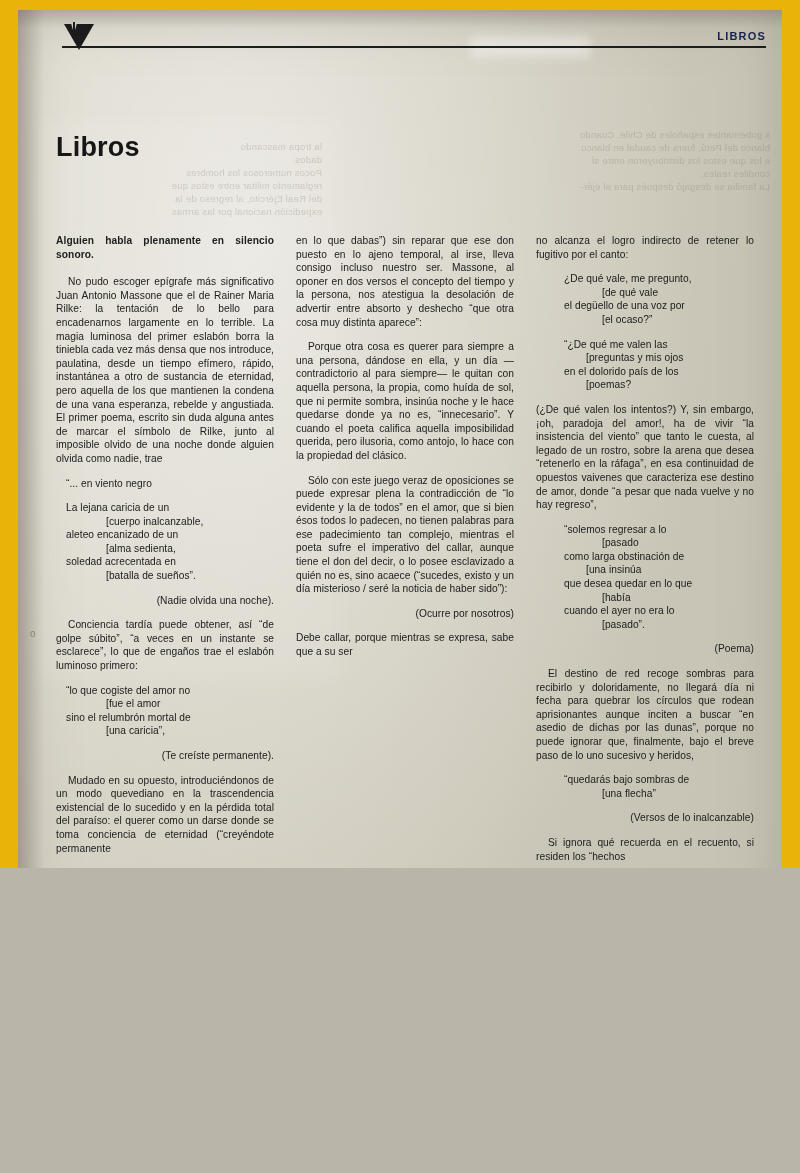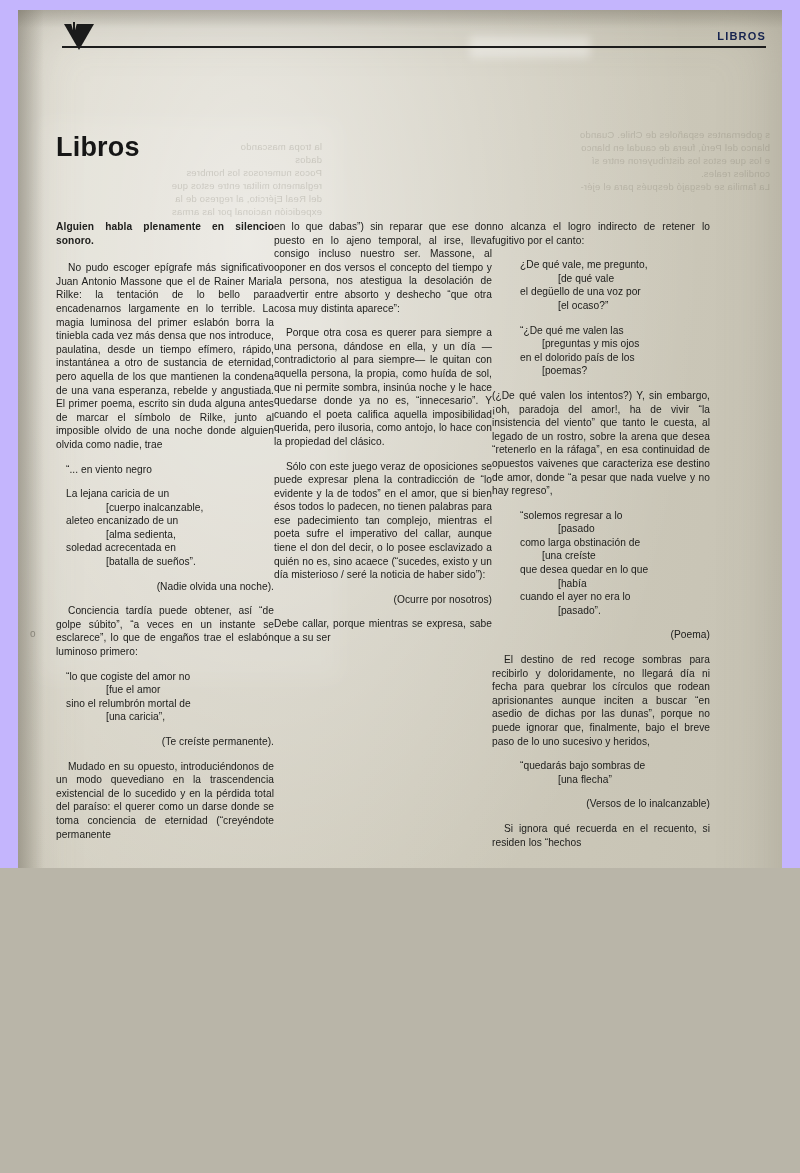--- a/index.html
+++ b/index.html
@@ -8,21 +8,21 @@
     background: #b9b5a8;
   }
   body {
     font-family: "DejaVu Sans", sans-serif;
   }
   .page {
     position: relative;
     width: 800px;
     height: 868px;
     margin: 0 auto;
-    background: #c4b5fd;
+    background: #eab308;
     overflow: hidden;
   }
   
   .paper {
     position: absolute;
     left: 18px; top: 10px;
     width: 764px; height: 1150px;
     background:
       radial-gradient(ellipse at 30% 20%, rgba(255,255,255,0.55), rgba(255,255,255,0) 60%),
       linear-gradient(100deg, #d8d4c6 0%, #d2cec0 25%, #cdc9ba 55%, #c6c2b3 100%);
@@ -90,23 +90,24 @@
     left: 56px; top: 132px;
     font-family: "Liberation Sans", sans-serif;
     font-weight: bold;
     font-size: 27px;
     color: #161616;
     letter-spacing: 0.2px;
   }
 
   .columns {
     position: absolute;
-    left: 56px; top: 220px;
+    left: 56px; top: 234px;
     width: 700px;
     display: flex;
+    gap: 22px;
   }
   .col {
     width: 218px;
     font-family: "Liberation Sans", sans-serif;
     font-size: 10.2px;
     line-height: 13.6px;
     color: #20201e;
     text-align: justify;
     letter-spacing: 0.05px;
   }
@@ -243,21 +244,21 @@
           <span class="i1">“¿De qué me valen las</span>
           <span class="i2">[preguntas y mis ojos</span>
           <span class="i1">en el dolorido país de los</span>
           <span class="i2">[poemas?</span>
         </div>
         <p class="noind">(¿De qué valen los intentos?) Y, sin embargo, ¡oh, paradoja del amor!, ha de vivir “la insistencia del viento” que tanto le cuesta, al legado de un rostro, sobre la arena que desea “retenerlo en la ráfaga”, en esa continuidad de opuestos vaivenes que caracteriza ese destino de amor, donde “a pesar que nada vuelve y no hay regreso”,</p>
         <div class="verse">
           <span class="i1">“solemos regresar a lo</span>
           <span class="i3">[pasado</span>
           <span class="i1">como larga obstinación de</span>
-          <span class="i2">[una creíste</span>
+          <span class="i2">[una insinúa</span>
           <span class="i1">que desea quedar en lo que</span>
           <span class="i3">[había</span>
           <span class="i1">cuando el ayer no era lo</span>
           <span class="i3">[pasado”.</span>
         </div>
         <p class="note">(Poema)</p>
         <p class="ind">El destino de red recoge sombras para recibirlo y doloridamente, no llegará día ni fecha para quebrar los círculos que rodean aprisionantes aunque inciten a buscar “en asedio de dichas por las dunas”, porque no puede ignorar que, finalmente, bajo el breve paso de lo uno sucesivo y heridos,</p>
         <div class="verse">
           <span class="i1">“quedarás bajo sombras de</span>
           <span class="i3">[una flecha”</span>

